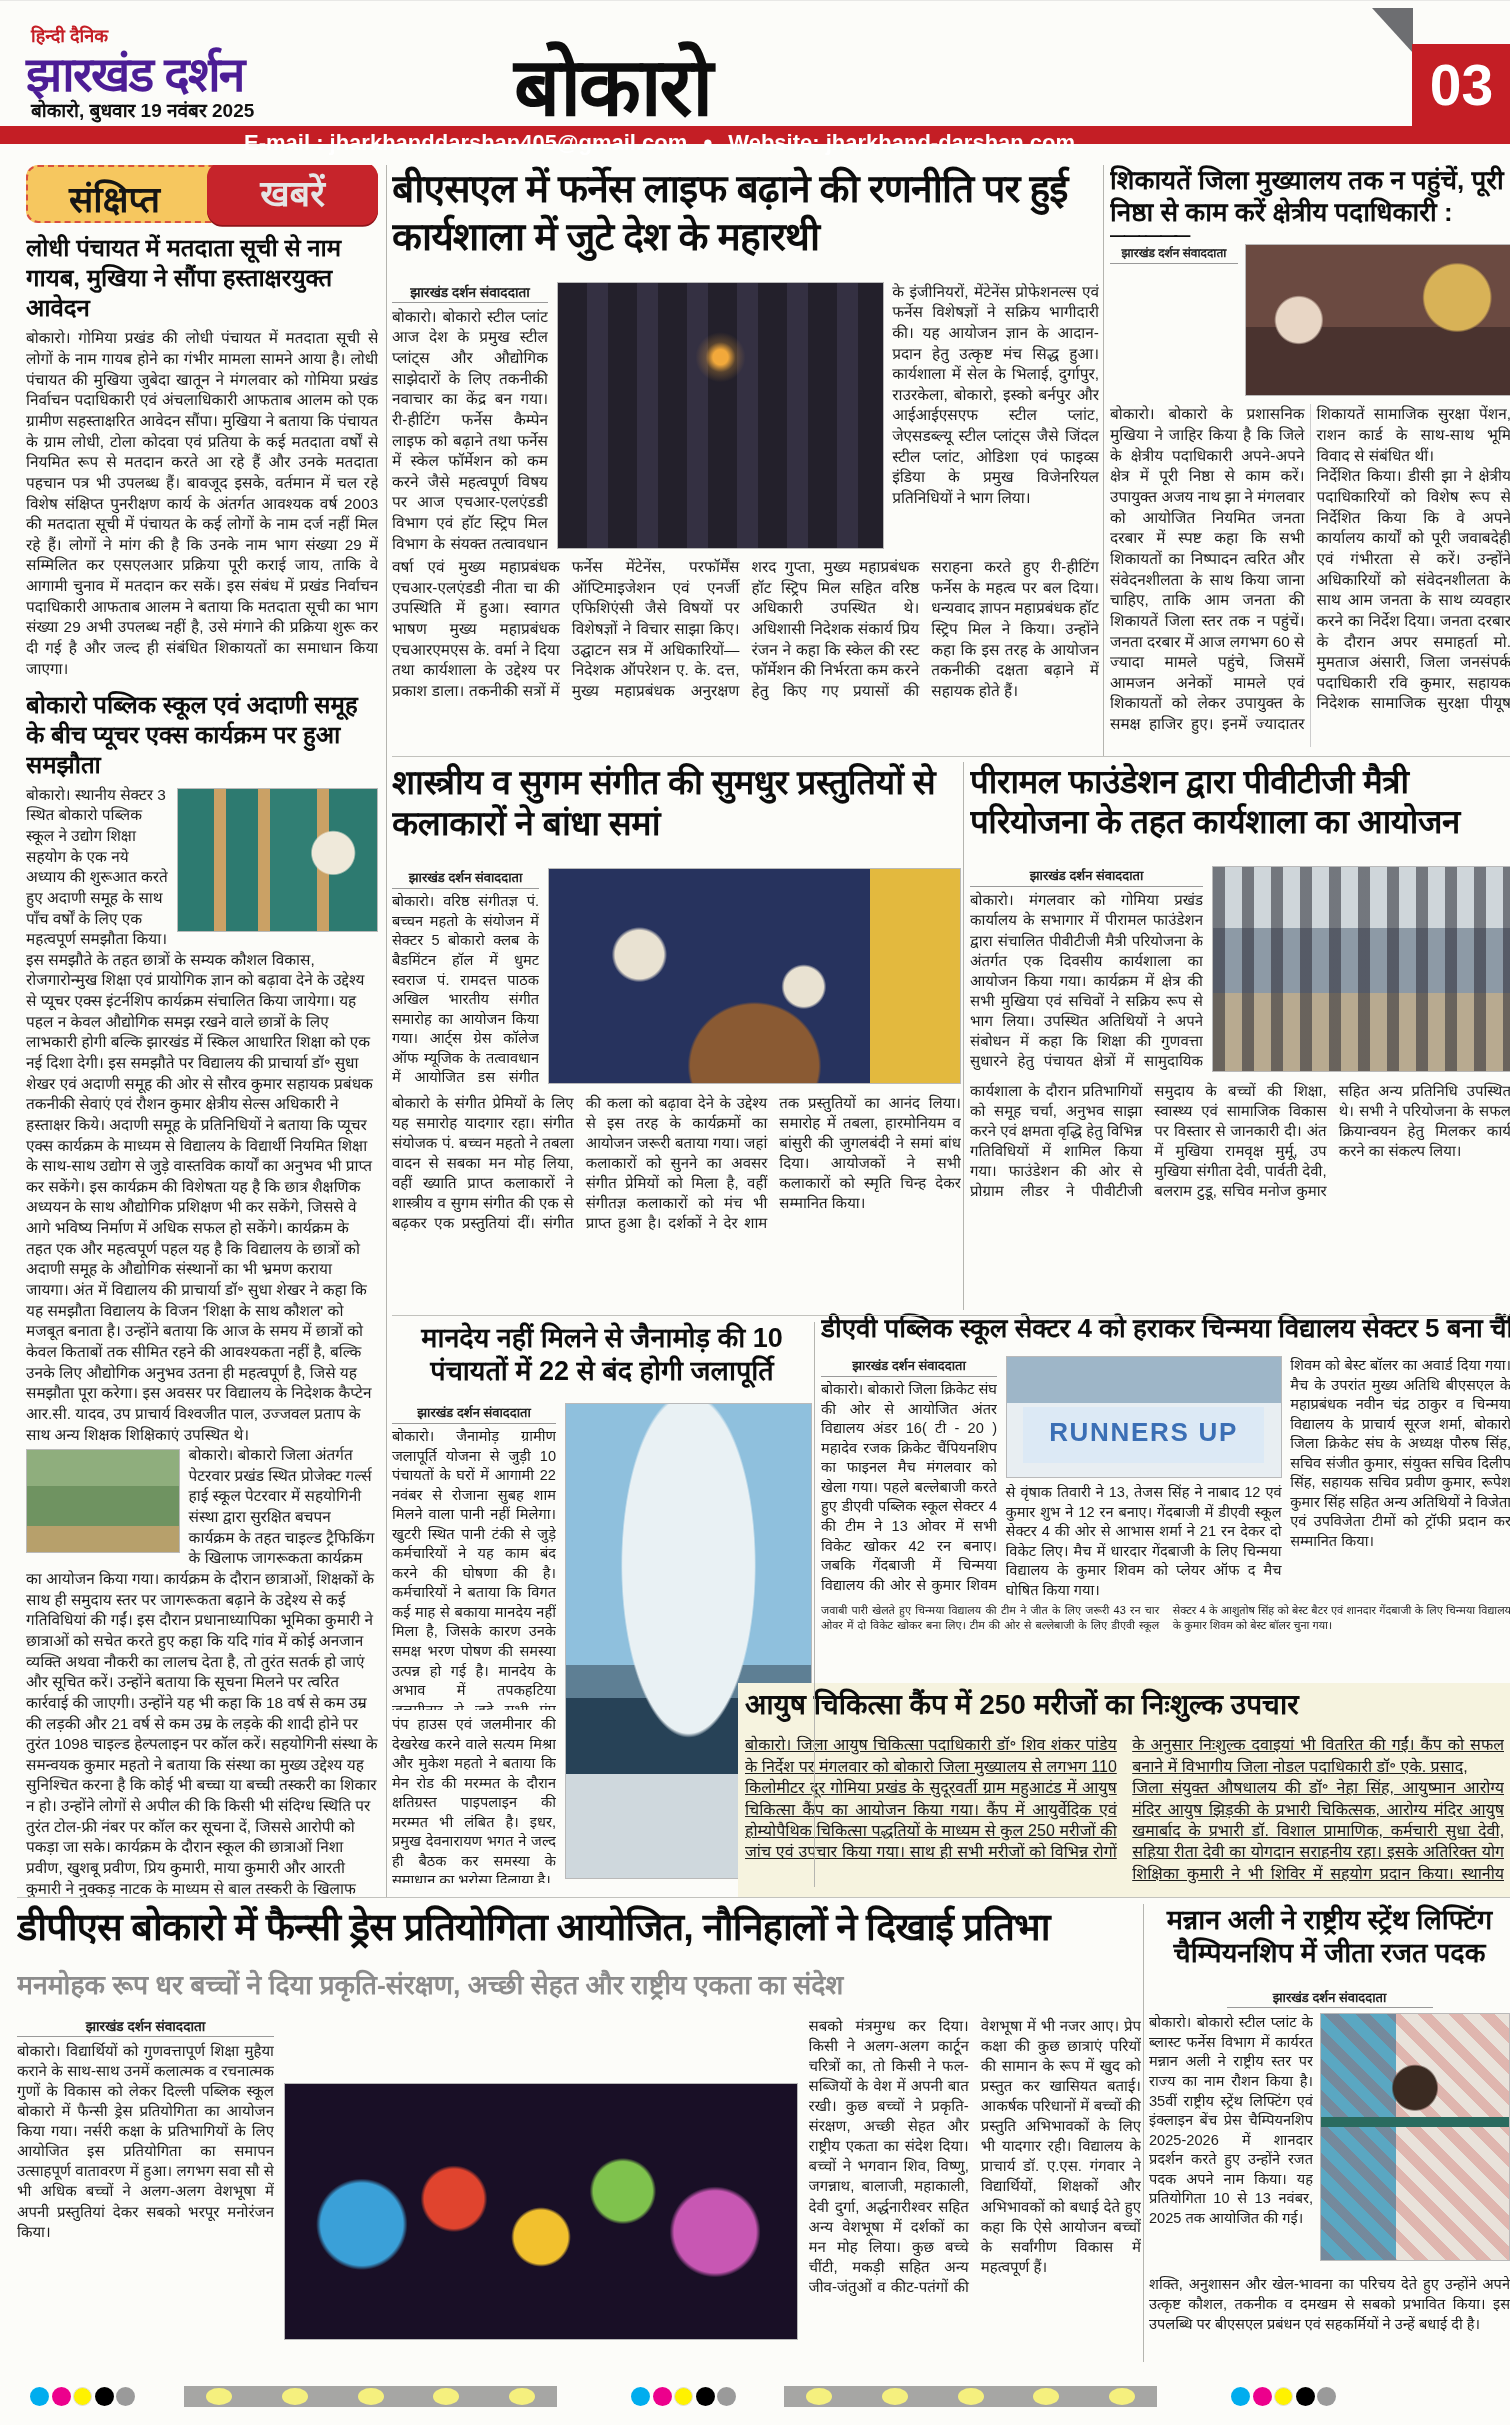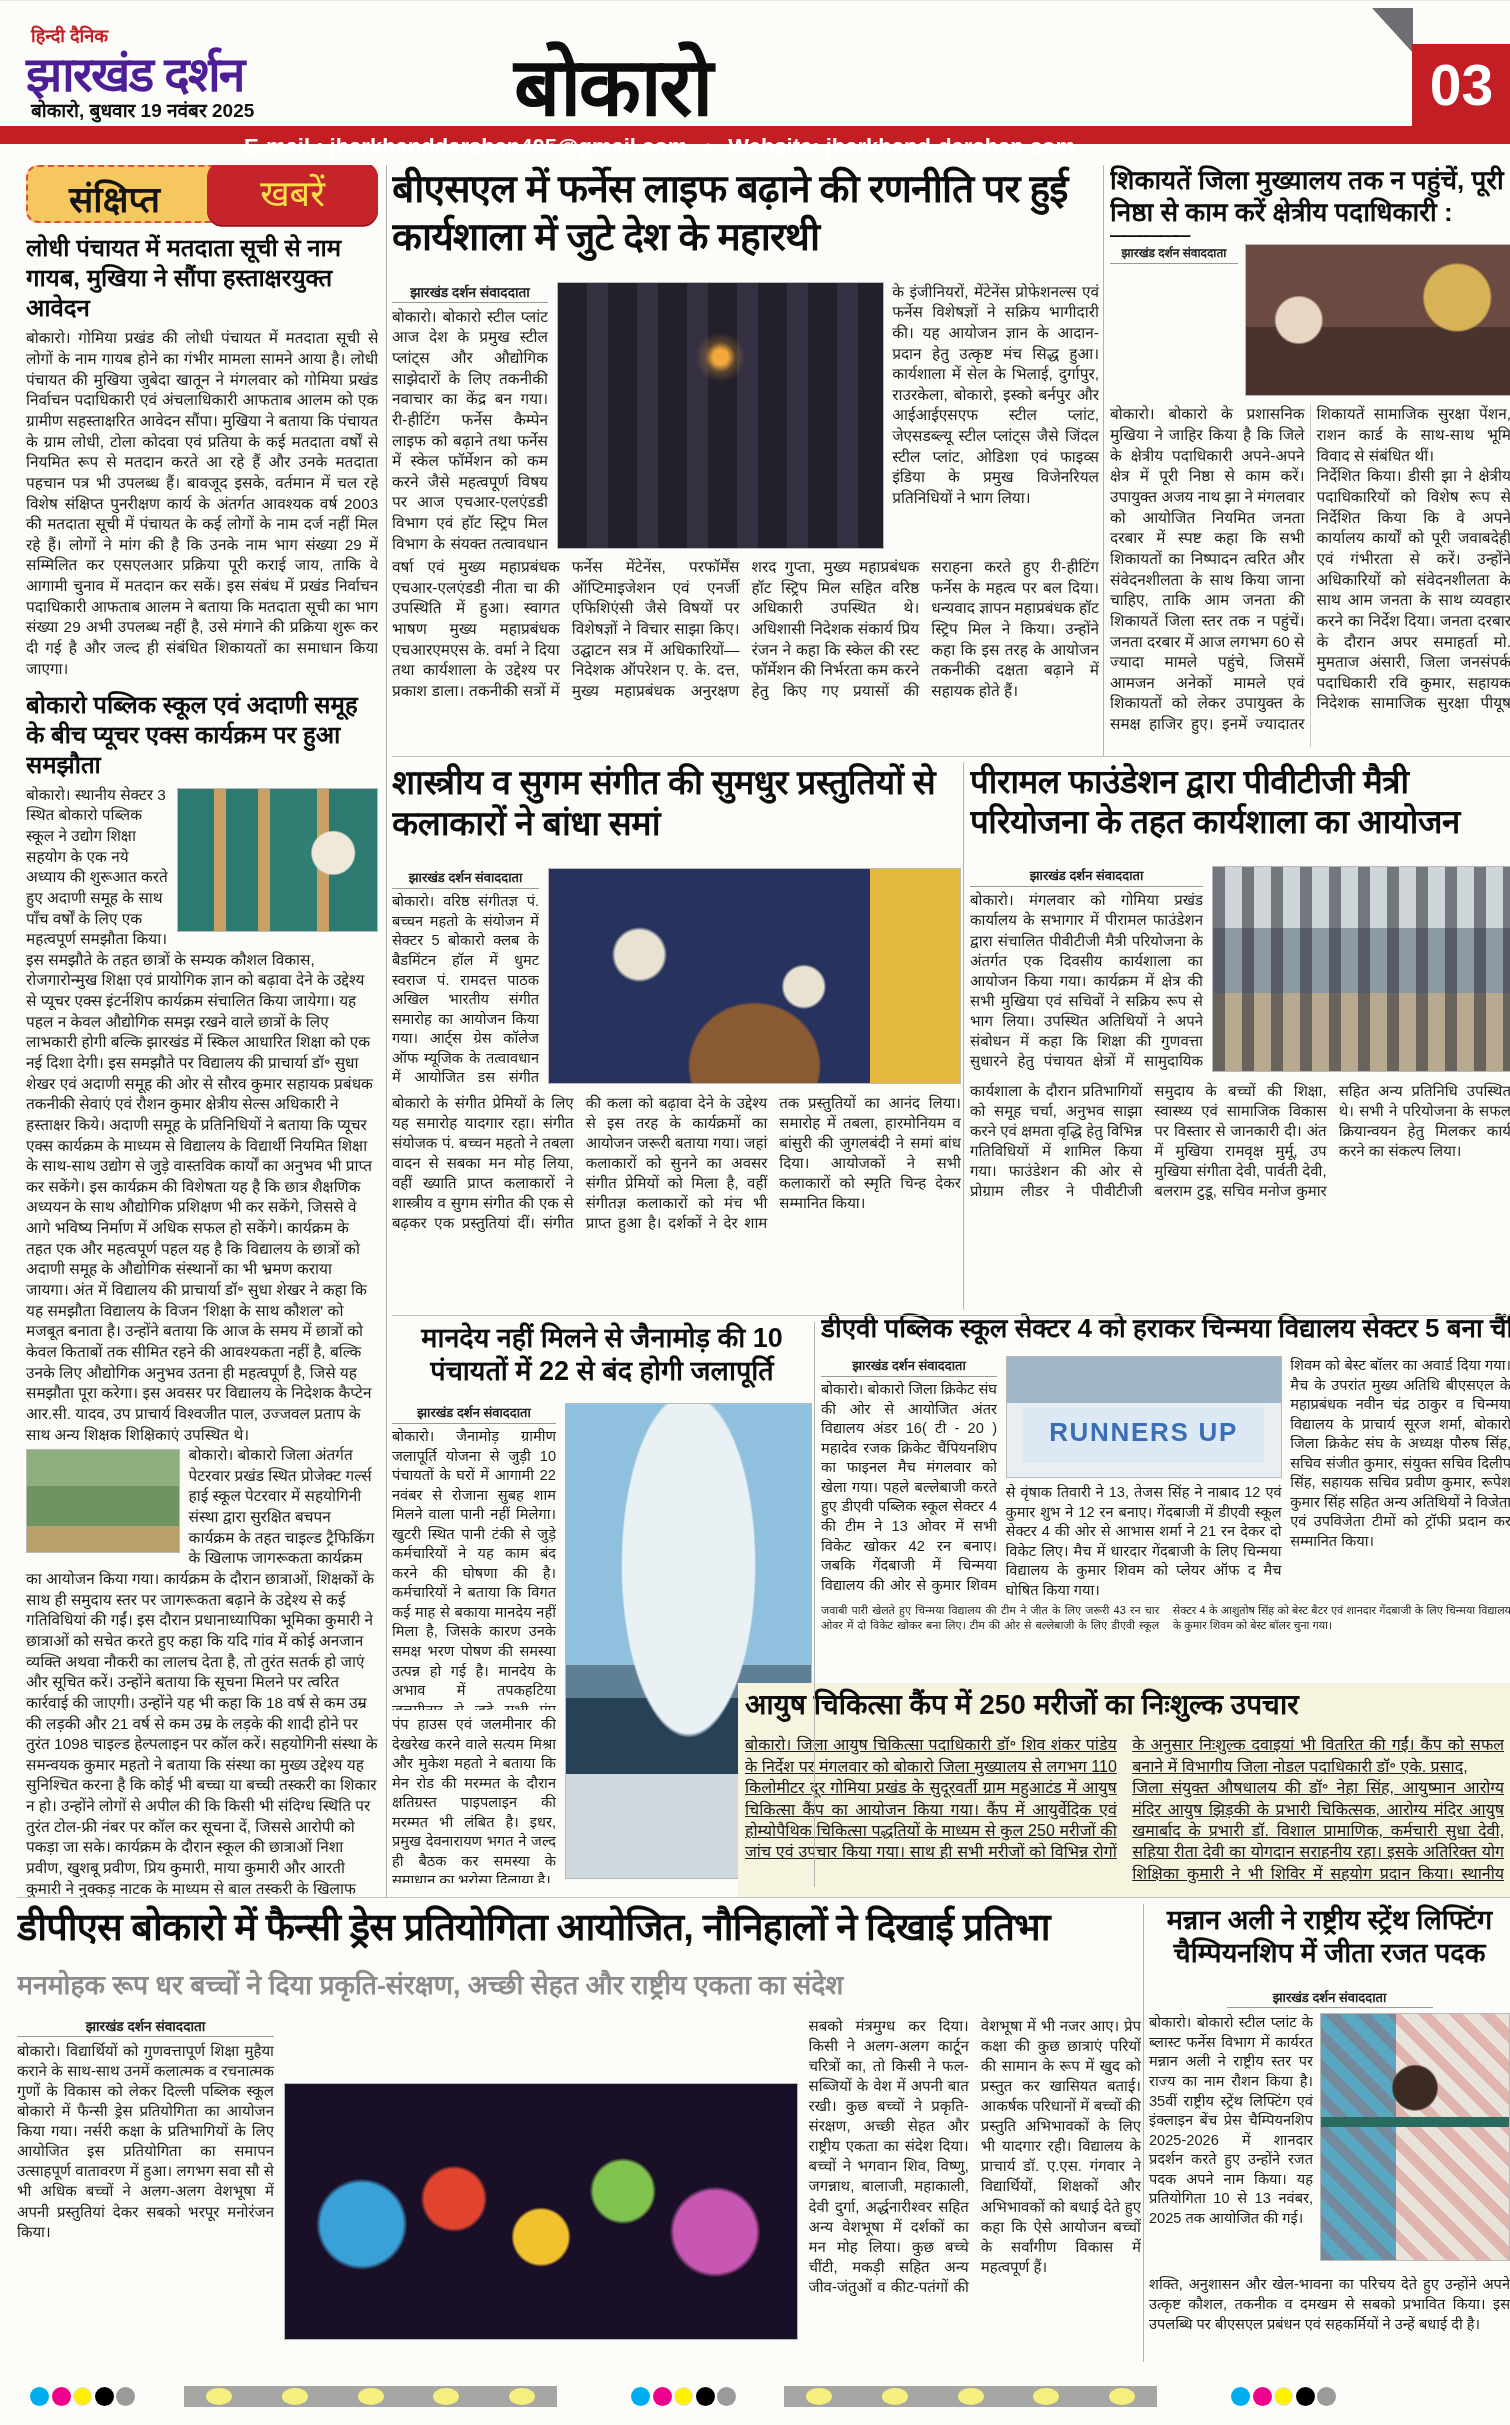--- a/index.html
+++ b/index.html
@@ -13,36 +13,36 @@
   
   .tagline{position:absolute;left:31px;top:22px;color:#c41e25;font-size:18px;font-weight:800;}
   .paper-name{position:absolute;left:26px;top:39px;font-size:48px;font-weight:800;letter-spacing:-1.7px;color:#4c1d95;}
   .dateline{position:absolute;left:31px;top:96px;font-size:19px;font-weight:700;color:#111;}
   .edition-title{position:absolute;left:514px;top:27px;width:317px;text-align:left;font-size:81px;font-weight:800;letter-spacing:-2.6px;color:#0d0d0d;}
   .page-num-box{position:absolute;left:1412px;top:43px;width:99px;height:82px;background:#c41e25;}
   .page-num-box .num{display:block;text-align:center;font-size:57px;font-weight:800;color:#fff;line-height:82px;}
   .corner-tri{position:absolute;left:1372px;top:6.9px;width:41px;height:45px;background:#6d6e71;
     clip-path:polygon(0 0,100% 0,100% 100%);}
   .contact-bar{position:absolute;left:0;top:125px;width:1511px;height:18px;background:#c41e25;color:#fff;
-    font-size:22px;font-weight:700;line-height:42px;padding-left:244px;}
+    font-size:22px;font-weight:700;line-height:34px;padding-left:244px;}
   .contact-bar .dot{margin:0 15.4px;font-size:17px;vertical-align:1.7px;}
   
   .headline{font-weight:800;color:#0d0d0d;line-height:1.22;overflow:hidden;}
   .byline{font-weight:700;text-align:center;color:#222;border-bottom:0.9px solid #999;padding-bottom:1.7px;margin-bottom:3.4px;}
   .body-text{font-size:15.4px;line-height:1.34;text-align:justify;color:#1c1c1c;overflow:hidden;}
   .photo{position:relative;overflow:hidden;border:0.9px solid #b9b9b9;}
   .vline{position:absolute;width:0.9px;background:#b5b5b0;}
   .hline{position:absolute;height:0.9px;background:#c2c2bd;}
   
   .left-col{position:absolute;left:26px;top:164px;width:361px;max-height:1732px;overflow:hidden;
     border-right:0.9px solid #b5b5b0;padding-right:7.7px;}
   .brief-banner{position:relative;height:58px;background:#f6c75f;border:2.6px dashed #d9503e;border-radius:12px;margin-bottom:8.6px;}
   .brief-banner .b-black{position:absolute;left:41px;top:6.9px;font-size:36px;font-weight:800;color:#151515;}
   .brief-banner .b-pill{position:absolute;right:-1.7px;top:-5.1px;width:171px;height:63px;background:#c6242b;border-radius:15.4px;
-    text-align:center;line-height:63px;font-size:36px;font-weight:400;color:#fde047;box-shadow:0 1.7px 0 #8e1319;}
+    text-align:center;line-height:63px;font-size:36px;font-weight:700;color:#e5e5e5;box-shadow:0 1.7px 0 #8e1319;}
   .brief-headline{font-size:24px;font-weight:800;line-height:1.25;margin:10.3px 0 5.1px 0;color:#0d0d0d;}
   .photo-adani{float:right;width:201px;height:144px;margin:3.4px 0 5.1px 8.6px;
     background:
       radial-gradient(circle at 78% 45%, #efe9da 0 12%, transparent 13%),
       linear-gradient(90deg,#2d7a70 0 18%,#caa165 18% 24%,#2d7a70 24% 40%,#caa165 40% 46%,#317f74 46% 70%,#caa165 70% 76%,#2d7a70 76% 100%);}
   .photo-school{float:left;width:154px;height:104px;margin:3.4px 8.6px 3.4px 0;
     background:linear-gradient(180deg,#8fae7d 0 35%,#6f9361 35% 75%,#b7a06b 75% 100%);}
   
   .bsl{position:absolute;left:392px;top:164px;width:707px;}
   .bsl .headline{font-size:39px;height:108px;letter-spacing:-0.9px;}

